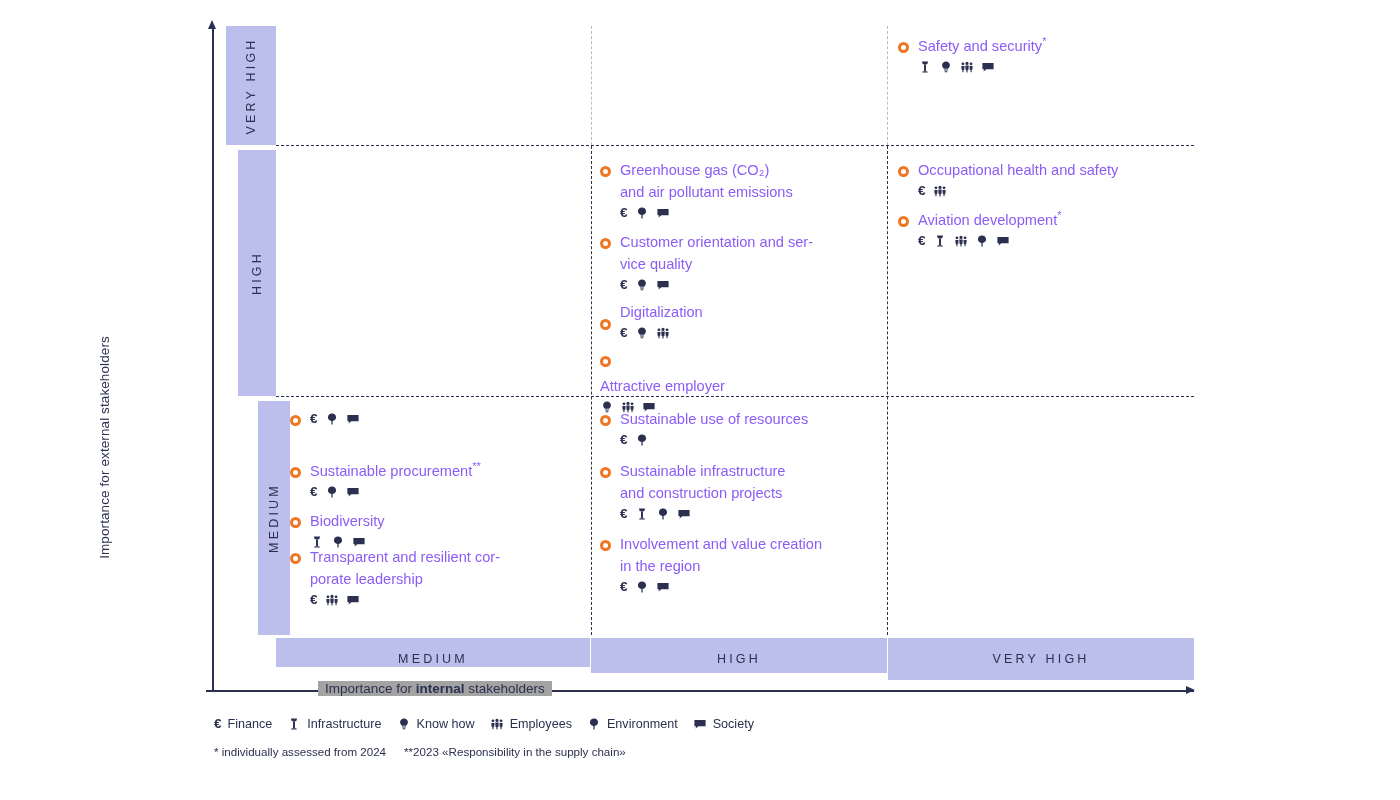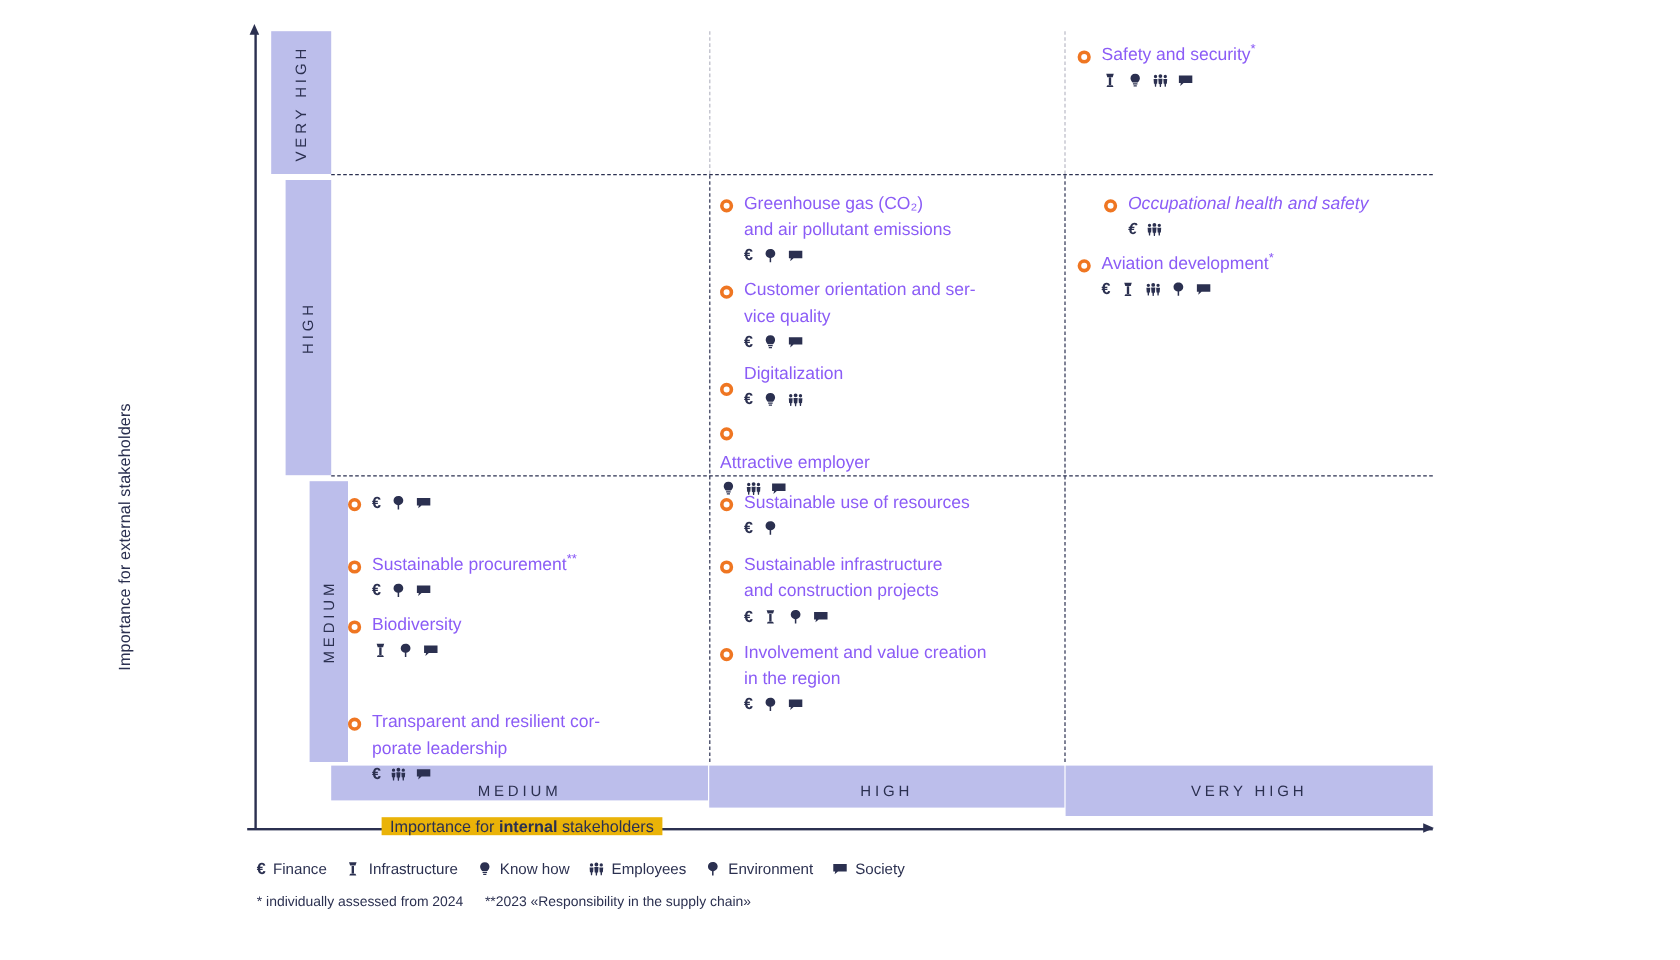--- a/index.html
+++ b/index.html
@@ -47,21 +47,21 @@
     font-size: 13.5px;
     letter-spacing: 0.1px;
     color: #2b3050;
     white-space: nowrap;
   }
   #x-axis-title {
     position: absolute;
     left: 318px; top: 681px;
     font-size: 13.5px;
     color: #2b3050;
-    background: #eab308;
+    background: #a3a3a3;
     padding: 0 7px;
     white-space: nowrap;
   }
   #x-axis-title b { font-weight: bold; }
 
   
   .band {
     position: absolute;
     background: #bcbeeb;
   }
@@ -299,21 +299,21 @@
             </svg>
             <svg width="14" height="14" viewBox="0 0 20 20">
               <path d="M4.2 3.4 a2 2 0 1 1 0 4 a2 2 0 0 1 0-4 Z M10 2.6 a2.3 2.3 0 1 1 0 4.6 a2.3 2.3 0 0 1 0-4.6 Z M15.8 3.4 a2 2 0 1 1 0 4 a2 2 0 0 1 0-4 Z M1.9 8.4 H6.5 L6.1 14 H5.2 L4.9 17.6 H3.5 L3.2 14 H2.3 Z M7.5 8 H12.5 L12 14.3 H11 L10.7 18 H9.3 L9 14.3 H8 Z M13.5 8.4 H18.1 L17.7 14 H16.8 L16.5 17.6 H15.1 L14.8 14 H13.9 Z" fill="#2b3050"></path>
             </svg>
             <svg width="14" height="14" viewBox="0 0 20 20">
               <path d="M2 4.2 H18 V13.1 H7.6 L3.6 16.6 L4.3 13.1 H2 Z" fill="#2b3050"></path>
             </svg>
           </div>
         </div>
       </div>
-      <div class="topic" style="left: 920px; top: 160px; font-style: italic;">
+      <div class="topic" style="left: 898px; top: 160px;">
         <div class="bullet"></div>
         <div class="topic-body">
           <div class="topic-label">Occupational health and safety</div>
           <div class="topic-icons">
             <span class="euro-glyph">€</span>
             <svg width="14" height="14" viewBox="0 0 20 20">
               <path d="M4.2 3.4 a2 2 0 1 1 0 4 a2 2 0 0 1 0-4 Z M10 2.6 a2.3 2.3 0 1 1 0 4.6 a2.3 2.3 0 0 1 0-4.6 Z M15.8 3.4 a2 2 0 1 1 0 4 a2 2 0 0 1 0-4 Z M1.9 8.4 H6.5 L6.1 14 H5.2 L4.9 17.6 H3.5 L3.2 14 H2.3 Z M7.5 8 H12.5 L12 14.3 H11 L10.7 18 H9.3 L9 14.3 H8 Z M13.5 8.4 H18.1 L17.7 14 H16.8 L16.5 17.6 H15.1 L14.8 14 H13.9 Z" fill="#2b3050"></path>
             </svg>
           </div>
         </div>
@@ -378,21 +378,21 @@
             </svg>
             <svg width="14" height="14" viewBox="0 0 20 20">
               <path d="M10 2 C6.6 2 4.2 4.4 4.2 7.4 C4.2 10.2 6.3 12.4 9.1 12.8 V17.9 H10.9 V12.8 C13.7 12.4 15.8 10.2 15.8 7.4 C15.8 4.4 13.4 2 10 2 Z" fill="#2b3050"></path>
             </svg>
             <svg width="14" height="14" viewBox="0 0 20 20">
               <path d="M2 4.2 H18 V13.1 H7.6 L3.6 16.6 L4.3 13.1 H2 Z" fill="#2b3050"></path>
             </svg>
           </div>
         </div>
       </div>
-      <div class="topic" style="left: 290px; top: 592px;">
+      <div class="topic" style="left: 290px; top: 547px;">
         <div class="bullet"></div>
         <div class="topic-body">
           <div class="topic-label">Transparent and resilient cor-
 porate leadership</div>
           <div class="topic-icons">
             <span class="euro-glyph">€</span>
             <svg width="14" height="14" viewBox="0 0 20 20">
               <path d="M4.2 3.4 a2 2 0 1 1 0 4 a2 2 0 0 1 0-4 Z M10 2.6 a2.3 2.3 0 1 1 0 4.6 a2.3 2.3 0 0 1 0-4.6 Z M15.8 3.4 a2 2 0 1 1 0 4 a2 2 0 0 1 0-4 Z M1.9 8.4 H6.5 L6.1 14 H5.2 L4.9 17.6 H3.5 L3.2 14 H2.3 Z M7.5 8 H12.5 L12 14.3 H11 L10.7 18 H9.3 L9 14.3 H8 Z M13.5 8.4 H18.1 L17.7 14 H16.8 L16.5 17.6 H15.1 L14.8 14 H13.9 Z" fill="#2b3050"></path>
             </svg>
             <svg width="14" height="14" viewBox="0 0 20 20">

